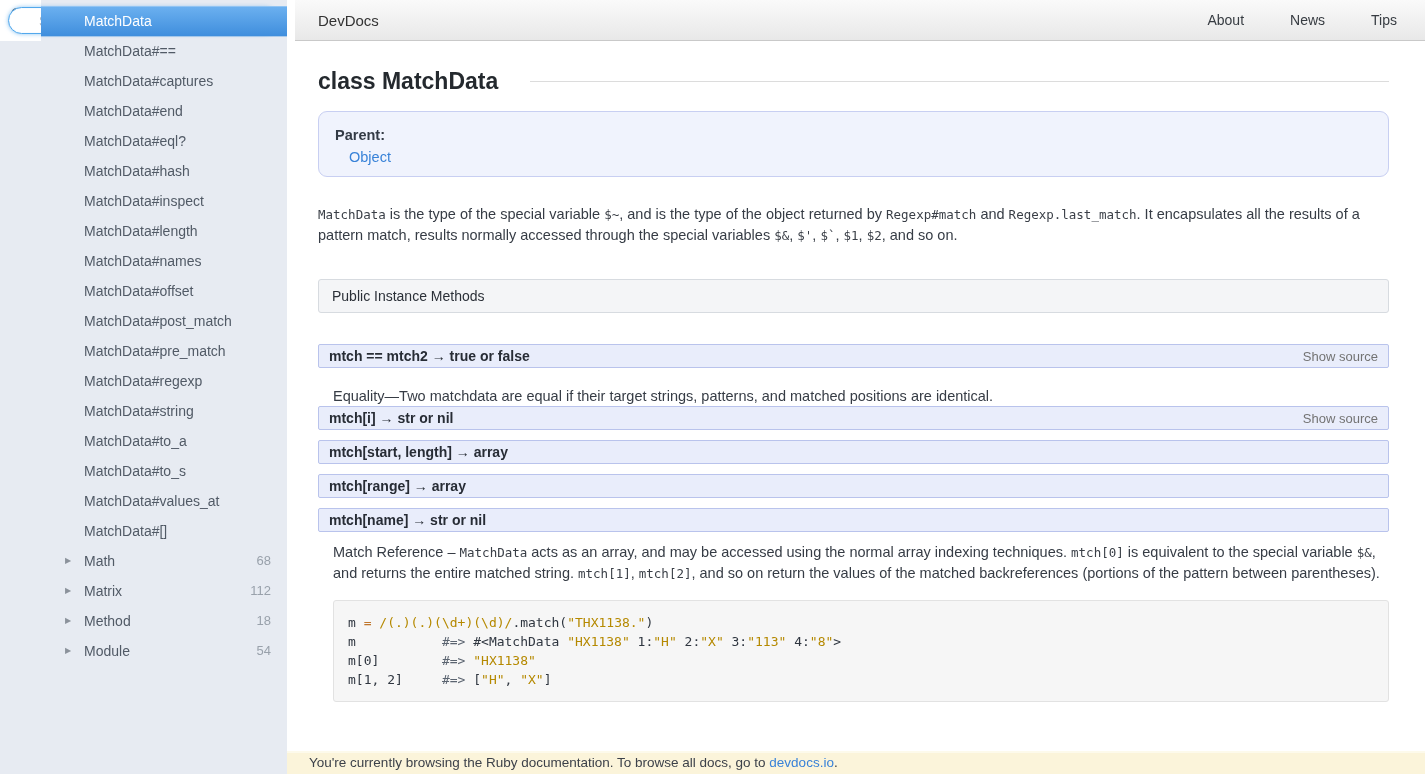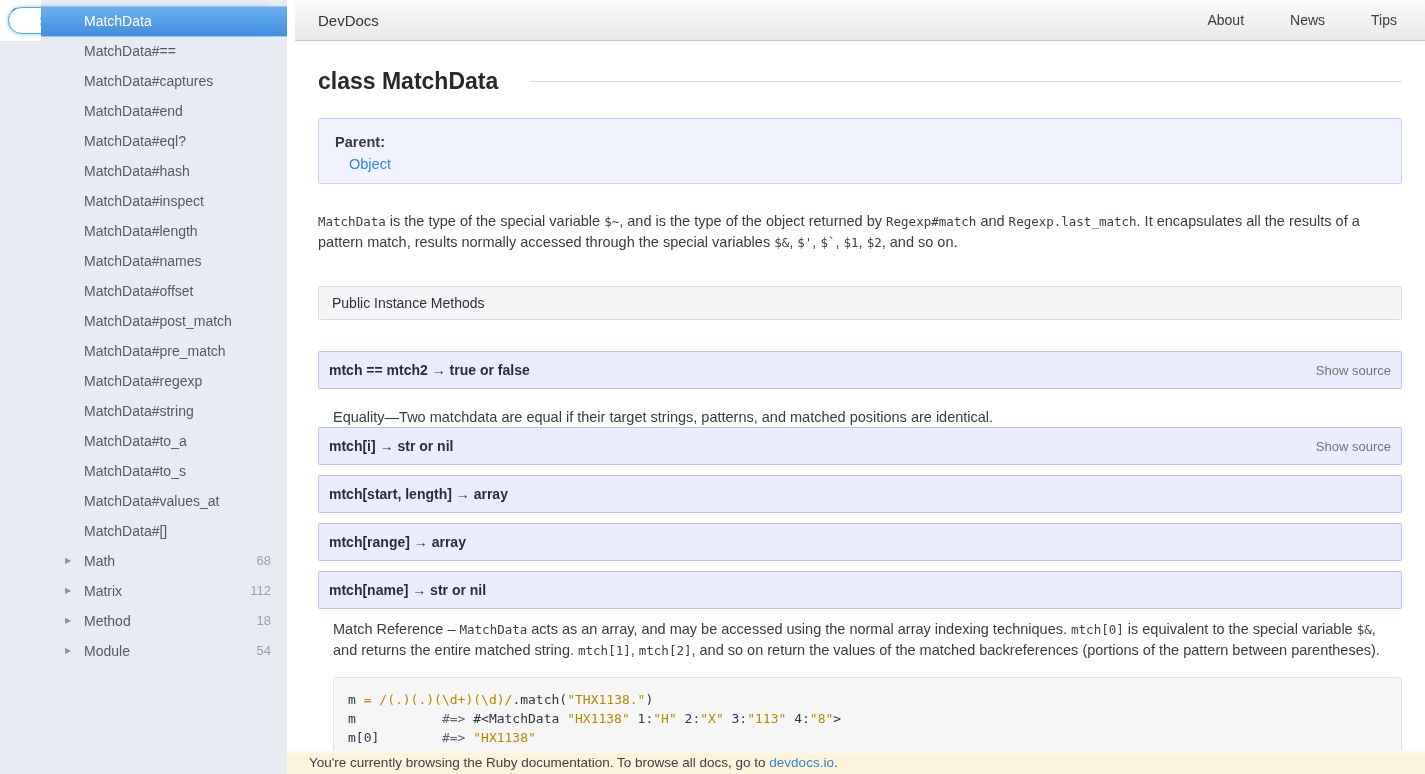--- a/index.html
+++ b/index.html
@@ -30,40 +30,40 @@
 
   
   .main { position:absolute; left:287px; top:0; right:0; height:774px; background:#fff; }
   .topbar { height:41px; margin-left:8px;
     background:linear-gradient(#fafafa,#e8e8e8);
     border-bottom:1px solid #c9c9c9; display:flex; align-items:center; }
   .brand { font-size:15px; color:#333; margin-left:23px; font-weight:400; cursor:pointer; }
   .topnav { margin-left:auto; margin-right:28px; }
   .navitem { font-size:14px; color:#373c42; margin-left:46px; cursor:pointer; text-decoration:none; }
 
-  .content { padding:0 23px 0 31px; height:710px; overflow:hidden; }
+  .content { padding:0 36px 0 31px; height:710px; overflow:hidden; }
   .h1row { display:flex; align-items:center; margin-top:27px; }
   h1 { font-size:23px; font-weight:700; color:#24292e; }
   .h1line { flex:1; height:1px; background:#dcdcdc; margin-left:32px; }
 
-  .parent-box { margin-top:23px; background:#f0f3fd; border:1px solid #c8cff2;
-    border-radius:3px; padding:12px 16px 8px; }
+  .parent-box { margin-top:16px; background:#f0f3fd; border:1px solid #c8cff2;
+    border-radius:9px; padding:12px 16px 8px; }
   .parent-label { font-size:14.5px; font-weight:700; color:#333a45; line-height:22px; }
   .parent-link { display:inline-block; margin-left:14px; font-size:14.5px; color:#3882d8;
     line-height:22px; text-decoration:none; cursor:pointer; }
 
   p.bodytext { font-size:14.5px; color:#363c45; line-height:20px; }
   .intro { margin-top:27px; }
   code.inline-code { font-family:"DejaVu Sans Mono", monospace; font-size:12.5px; color:#3a3f47; }
 
   .section-box { margin-top:33px; background:#f4f5f7; border:1px solid #d7dbe0;
     border-radius:3px; padding:8px 13px; font-size:14px; font-weight:400; color:#2b3038; }
 
   .method-row { background:#e9edfb; border:1px solid #b9c3ec; border-radius:2px;
-    padding:1px 10px; display:flex; align-items:center; height:38px;gap:20px; }
+    padding:1px 10px; display:flex; align-items:center; height:24px;gap:20px; }
   .method-row .sig { font-size:14px; font-weight:700; color:#272c35; }
   .showsrc { margin-left:auto; font-size:13px; color:#737373; text-decoration:none; cursor:pointer; }
   .first-method { margin-top:31px; }
   .desc { margin-left:15px; }
   .eq-desc { margin-top:18px; }
   .sig-group { }
   .sig-group .method-row { margin-bottom:10px; }
   .mr-desc { margin-top:8px; }
 
   .code-block { margin:16px 0 0 15px; background:#f6f6f6; border:1px solid #e2e2e2;

